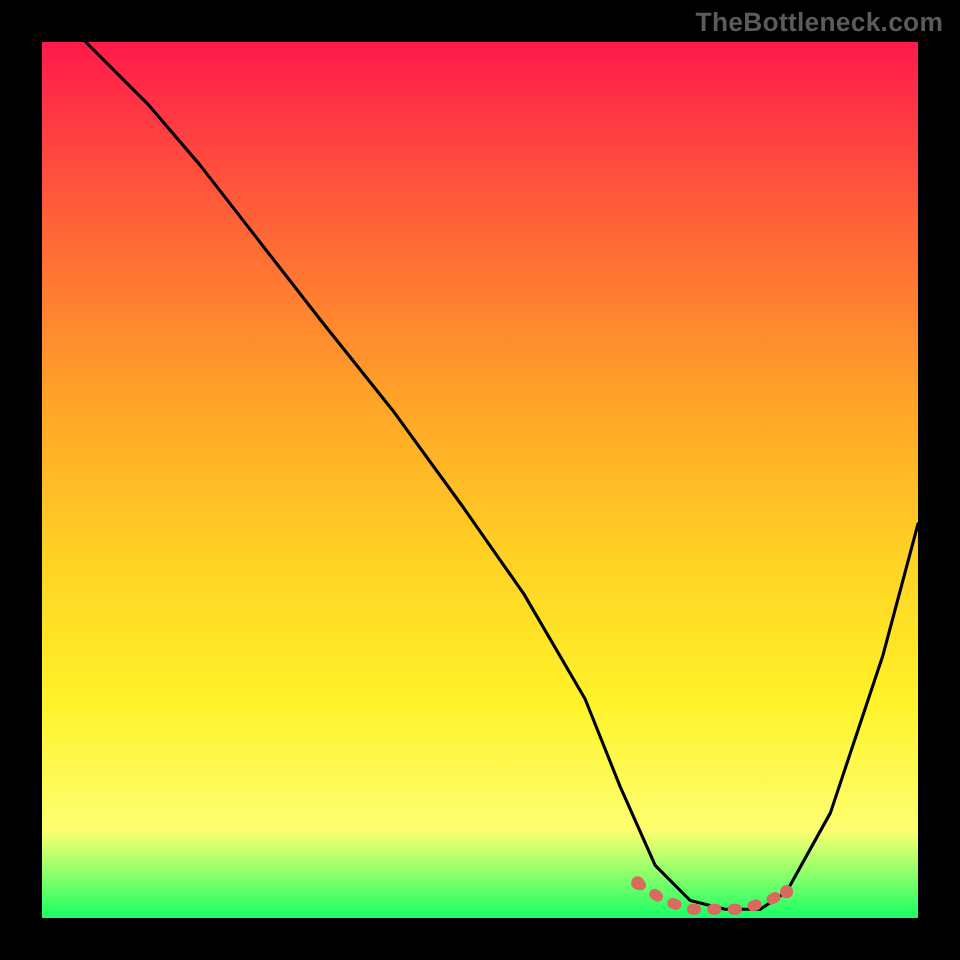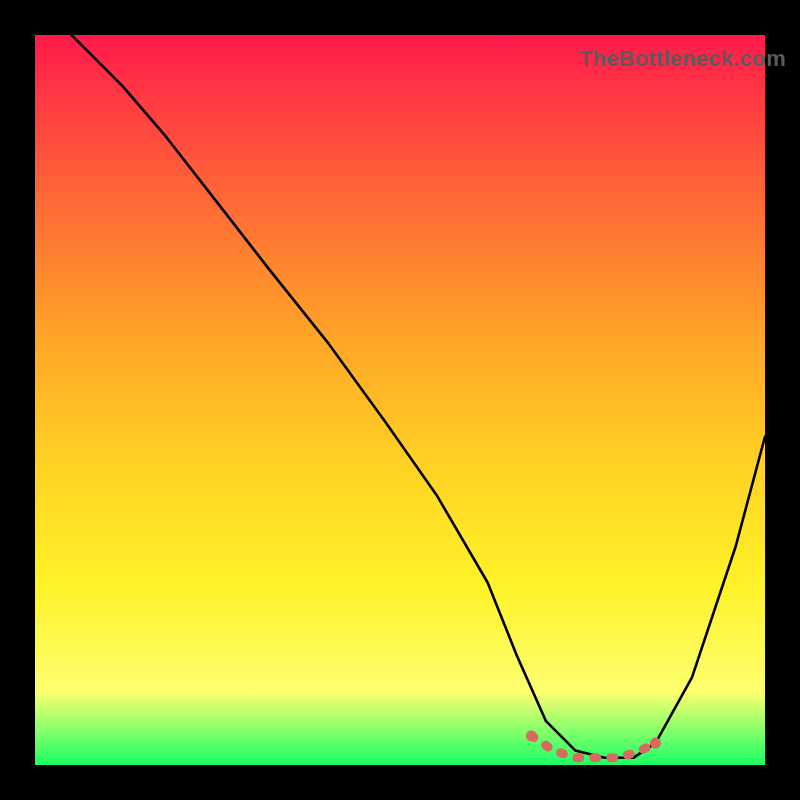--- a/index.html
+++ b/index.html
@@ -18,21 +18,20 @@
   }
   .watermark {
     position: absolute;
     top: 6px;
     right: 14px;
     color: #5b5b5b;
     font-size: 22px;
     font-weight: 600;
     letter-spacing: 0.2px;
     z-index: 10;
-    margin-top: 40px;
   }
   svg {
     position: absolute;
     left: 0;
     top: 0;
   }
 </style>
 </head>
 <body>
 

